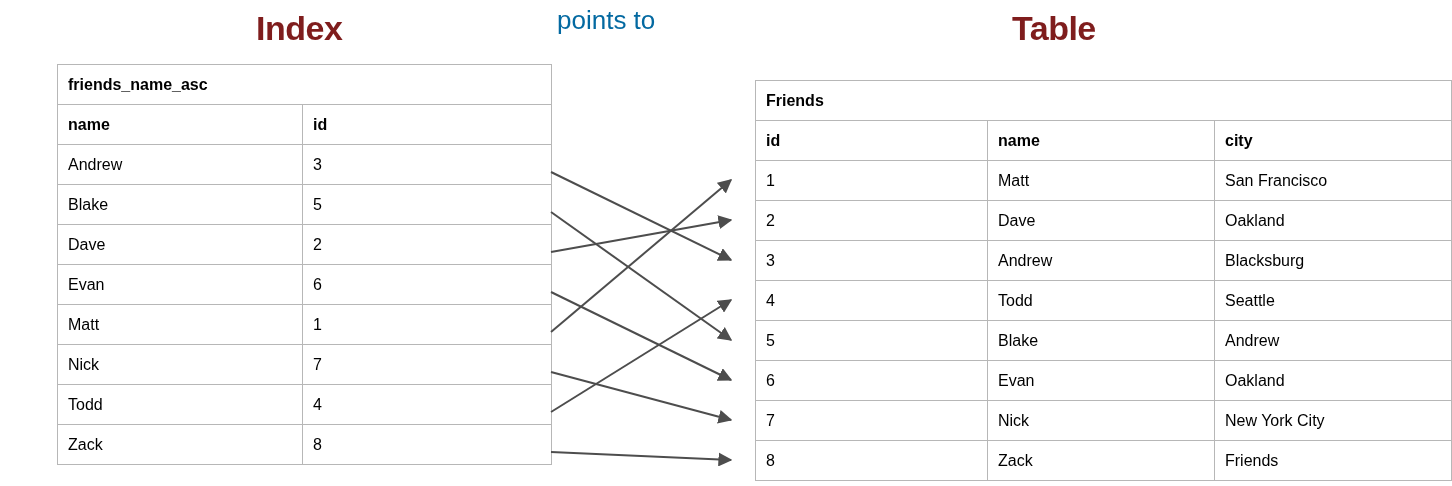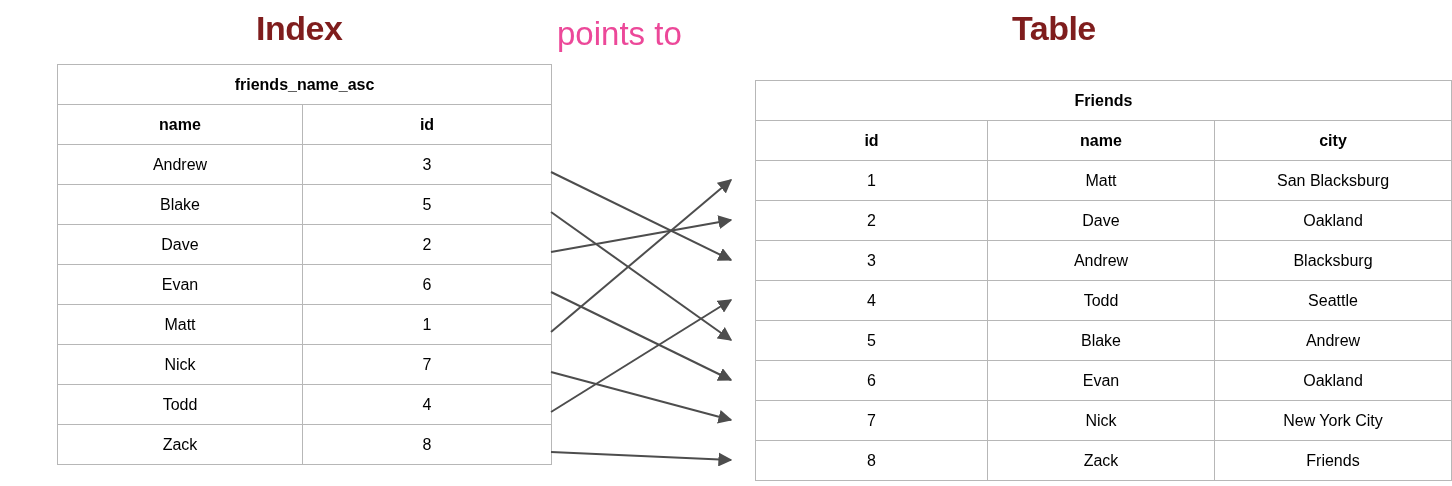--- a/index.html
+++ b/index.html
@@ -24,39 +24,39 @@
     letter-spacing: -0.5px;
     white-space: nowrap;
     color: #7f1d1d;
   }
   #index-title { left: 256px; top: 8px; }
   #table-title { left: 1012px; top: 8px; }
 
   .mid-label {
     position: absolute;
     left: 557px;
-    top: 14px;
-    font-size: 33px;
+    top: 0;
+    font-size: 26px;
     line-height: 40px;
     white-space: nowrap;
-    color: #ec4899;
+    color: #0369a1;
   }
 
   .grid {
     position: absolute;
     border-collapse: collapse;
     table-layout: fixed;
     background: #ffffff;
   }
   .grid td, .grid th {
     border: 1px solid #b7b7b7;
     padding: 0 10px;
     font-size: 16px;
     font-weight: normal;
-    text-align: center;
+    text-align: left;
     vertical-align: middle;
     height: 40px;
     box-sizing: border-box;
     color: #000000;
     overflow: hidden;
     white-space: nowrap;
   }
   .grid .tbl-name,
   .grid .col-head {
     font-weight: bold;
@@ -157,21 +157,21 @@
       <td class="tbl-name" colspan="3">Friends</td>
     </tr>
     <tr>
       <td class="col-head">id</td>
       <td class="col-head">name</td>
       <td class="col-head">city</td>
     </tr>
     <tr>
       <td>1</td>
       <td>Matt</td>
-      <td>San Blacksburg</td>
+      <td>San Francisco</td>
     </tr>
     <tr>
       <td>2</td>
       <td>Dave</td>
       <td>Oakland</td>
     </tr>
     <tr>
       <td>3</td>
       <td>Andrew</td>
       <td>Blacksburg</td>

